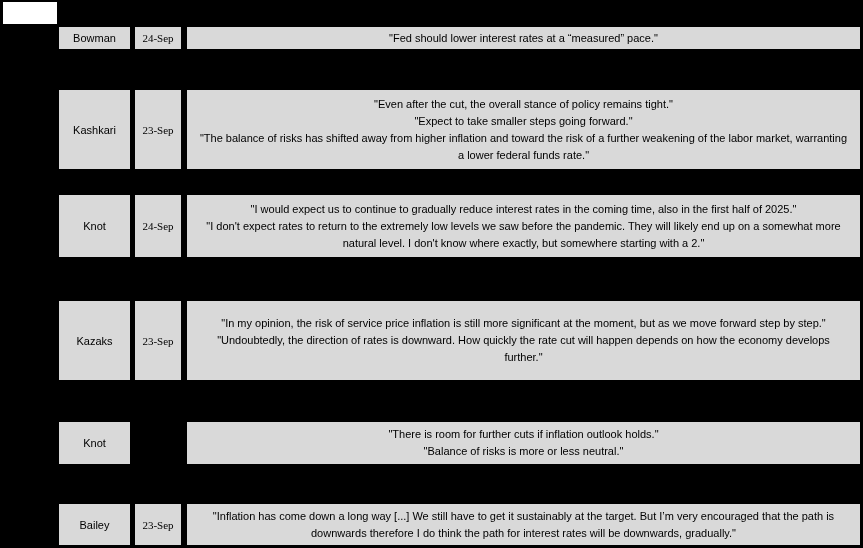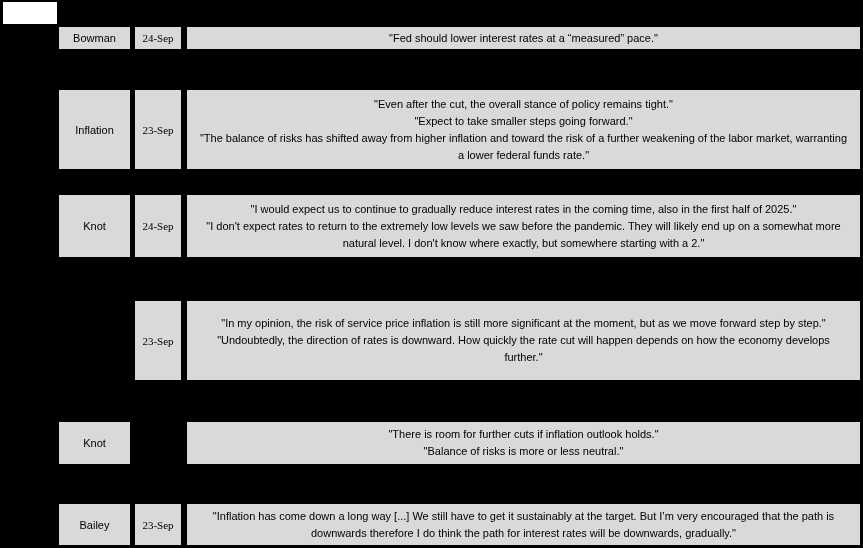--- a/index.html
+++ b/index.html
@@ -72,39 +72,40 @@
 
   <div class="row" style="top:26px;height:24px;">
     <div class="cell name-cell">Bowman</div>
     <div class="cell date-cell">24-Sep</div>
     <div class="cell quote-cell">
       <div class="quote-line">"Fed should lower interest rates at a “measured” pace."</div>
     </div>
   </div>
 
   <div class="row" style="top:89px;height:81px;">
-    <div class="cell name-cell">Inflation</div>
+    <div class="cell name-cell">Kashkari</div>
     <div class="cell date-cell">23-Sep</div>
     <div class="cell quote-cell">
       <div class="quote-line">"Even after the cut, the overall stance of policy remains tight."</div>
       <div class="quote-line">"Expect to take smaller steps going forward."</div>
       <div class="quote-line">"The balance of risks has shifted away from higher inflation and toward the risk of a further weakening of the labor market, warranting a lower federal funds rate."</div>
     </div>
   </div>
 
   <div class="row" style="top:194px;height:64px;">
     <div class="cell name-cell">Knot</div>
     <div class="cell date-cell">24-Sep</div>
     <div class="cell quote-cell">
       <div class="quote-line">"I would expect us to continue to gradually reduce interest rates in the coming time, also in the first half of 2025."</div>
       <div class="quote-line">"I don't expect rates to return to the extremely low levels we saw before the pandemic. They will likely end up on a somewhat more natural level. I don't know where exactly, but somewhere starting with a 2."</div>
     </div>
   </div>
 
   <div class="row" style="top:300px;height:81px;">
+    <div class="cell name-cell">Kazaks</div>
     <div class="cell date-cell">23-Sep</div>
     <div class="cell quote-cell">
       <div class="quote-line">"In my opinion, the risk of service price inflation is still more significant at the moment, but as we move forward step by step."</div>
       <div class="quote-line">"Undoubtedly, the direction of rates is downward. How quickly the rate cut will happen depends on how the economy develops further."</div>
     </div>
   </div>
 
   <div class="row" style="top:421px;height:44px;">
     <div class="cell name-cell">Knot</div>
     <div class="cell quote-cell">

